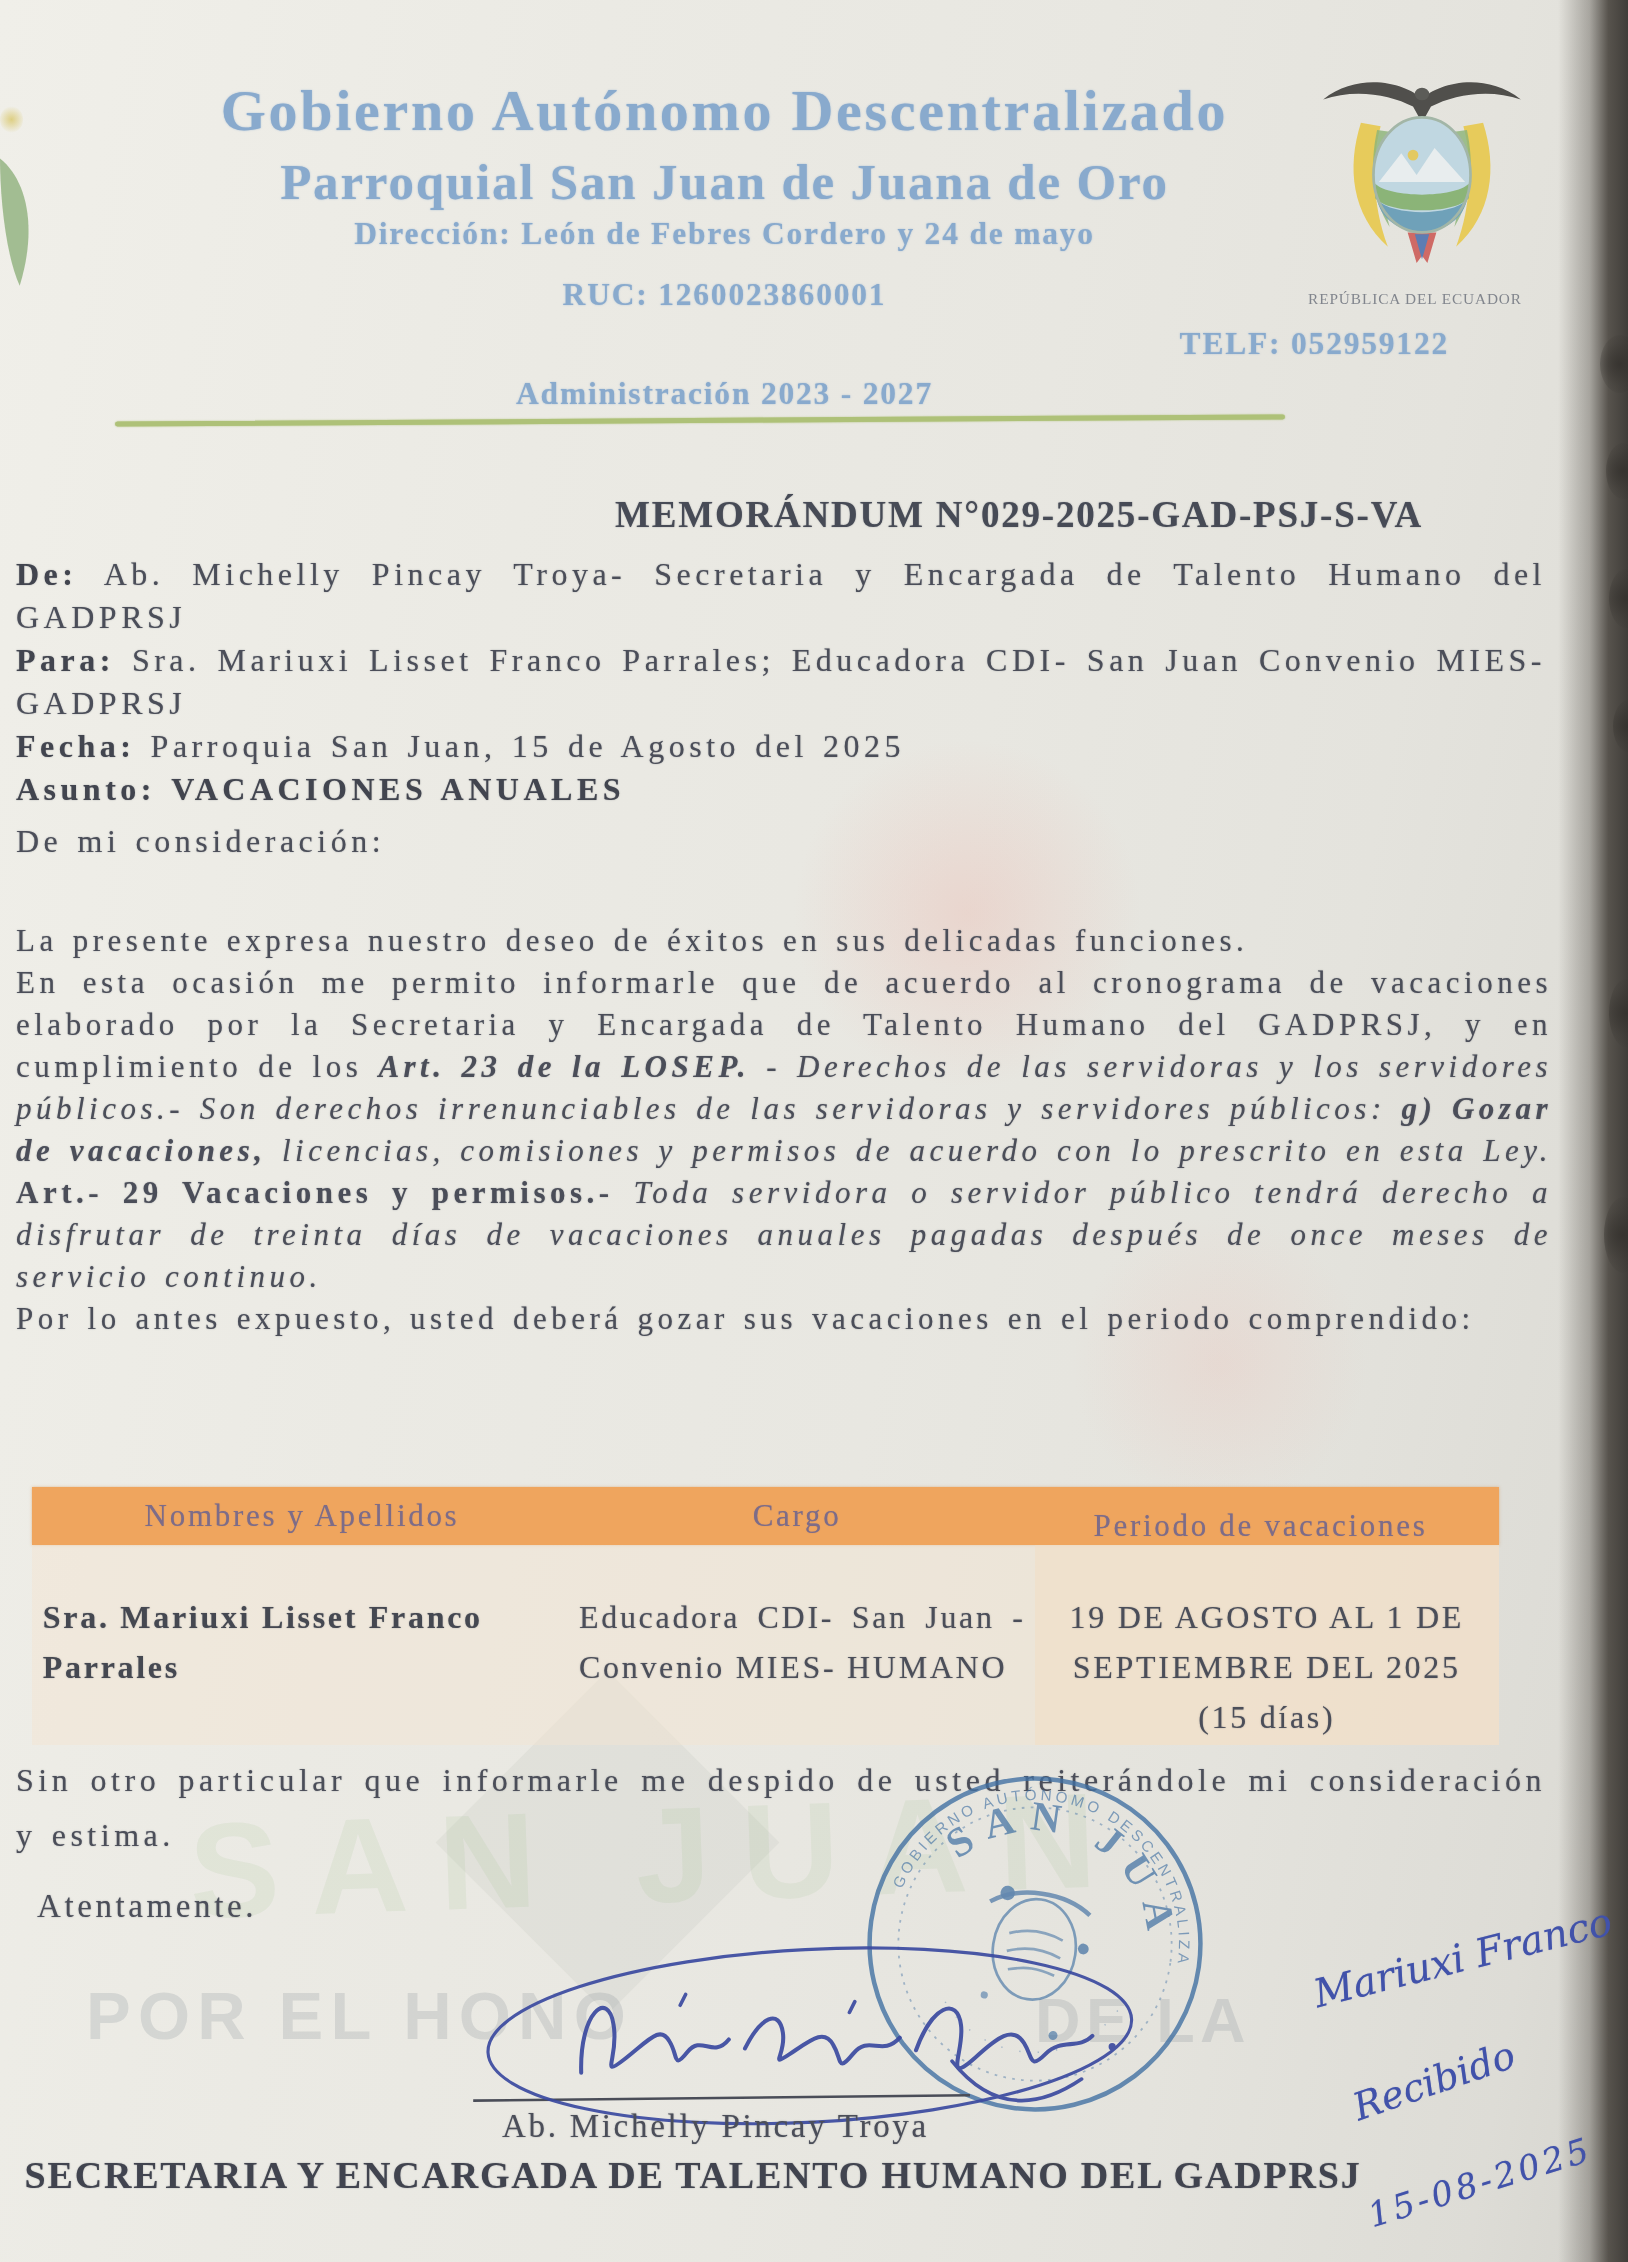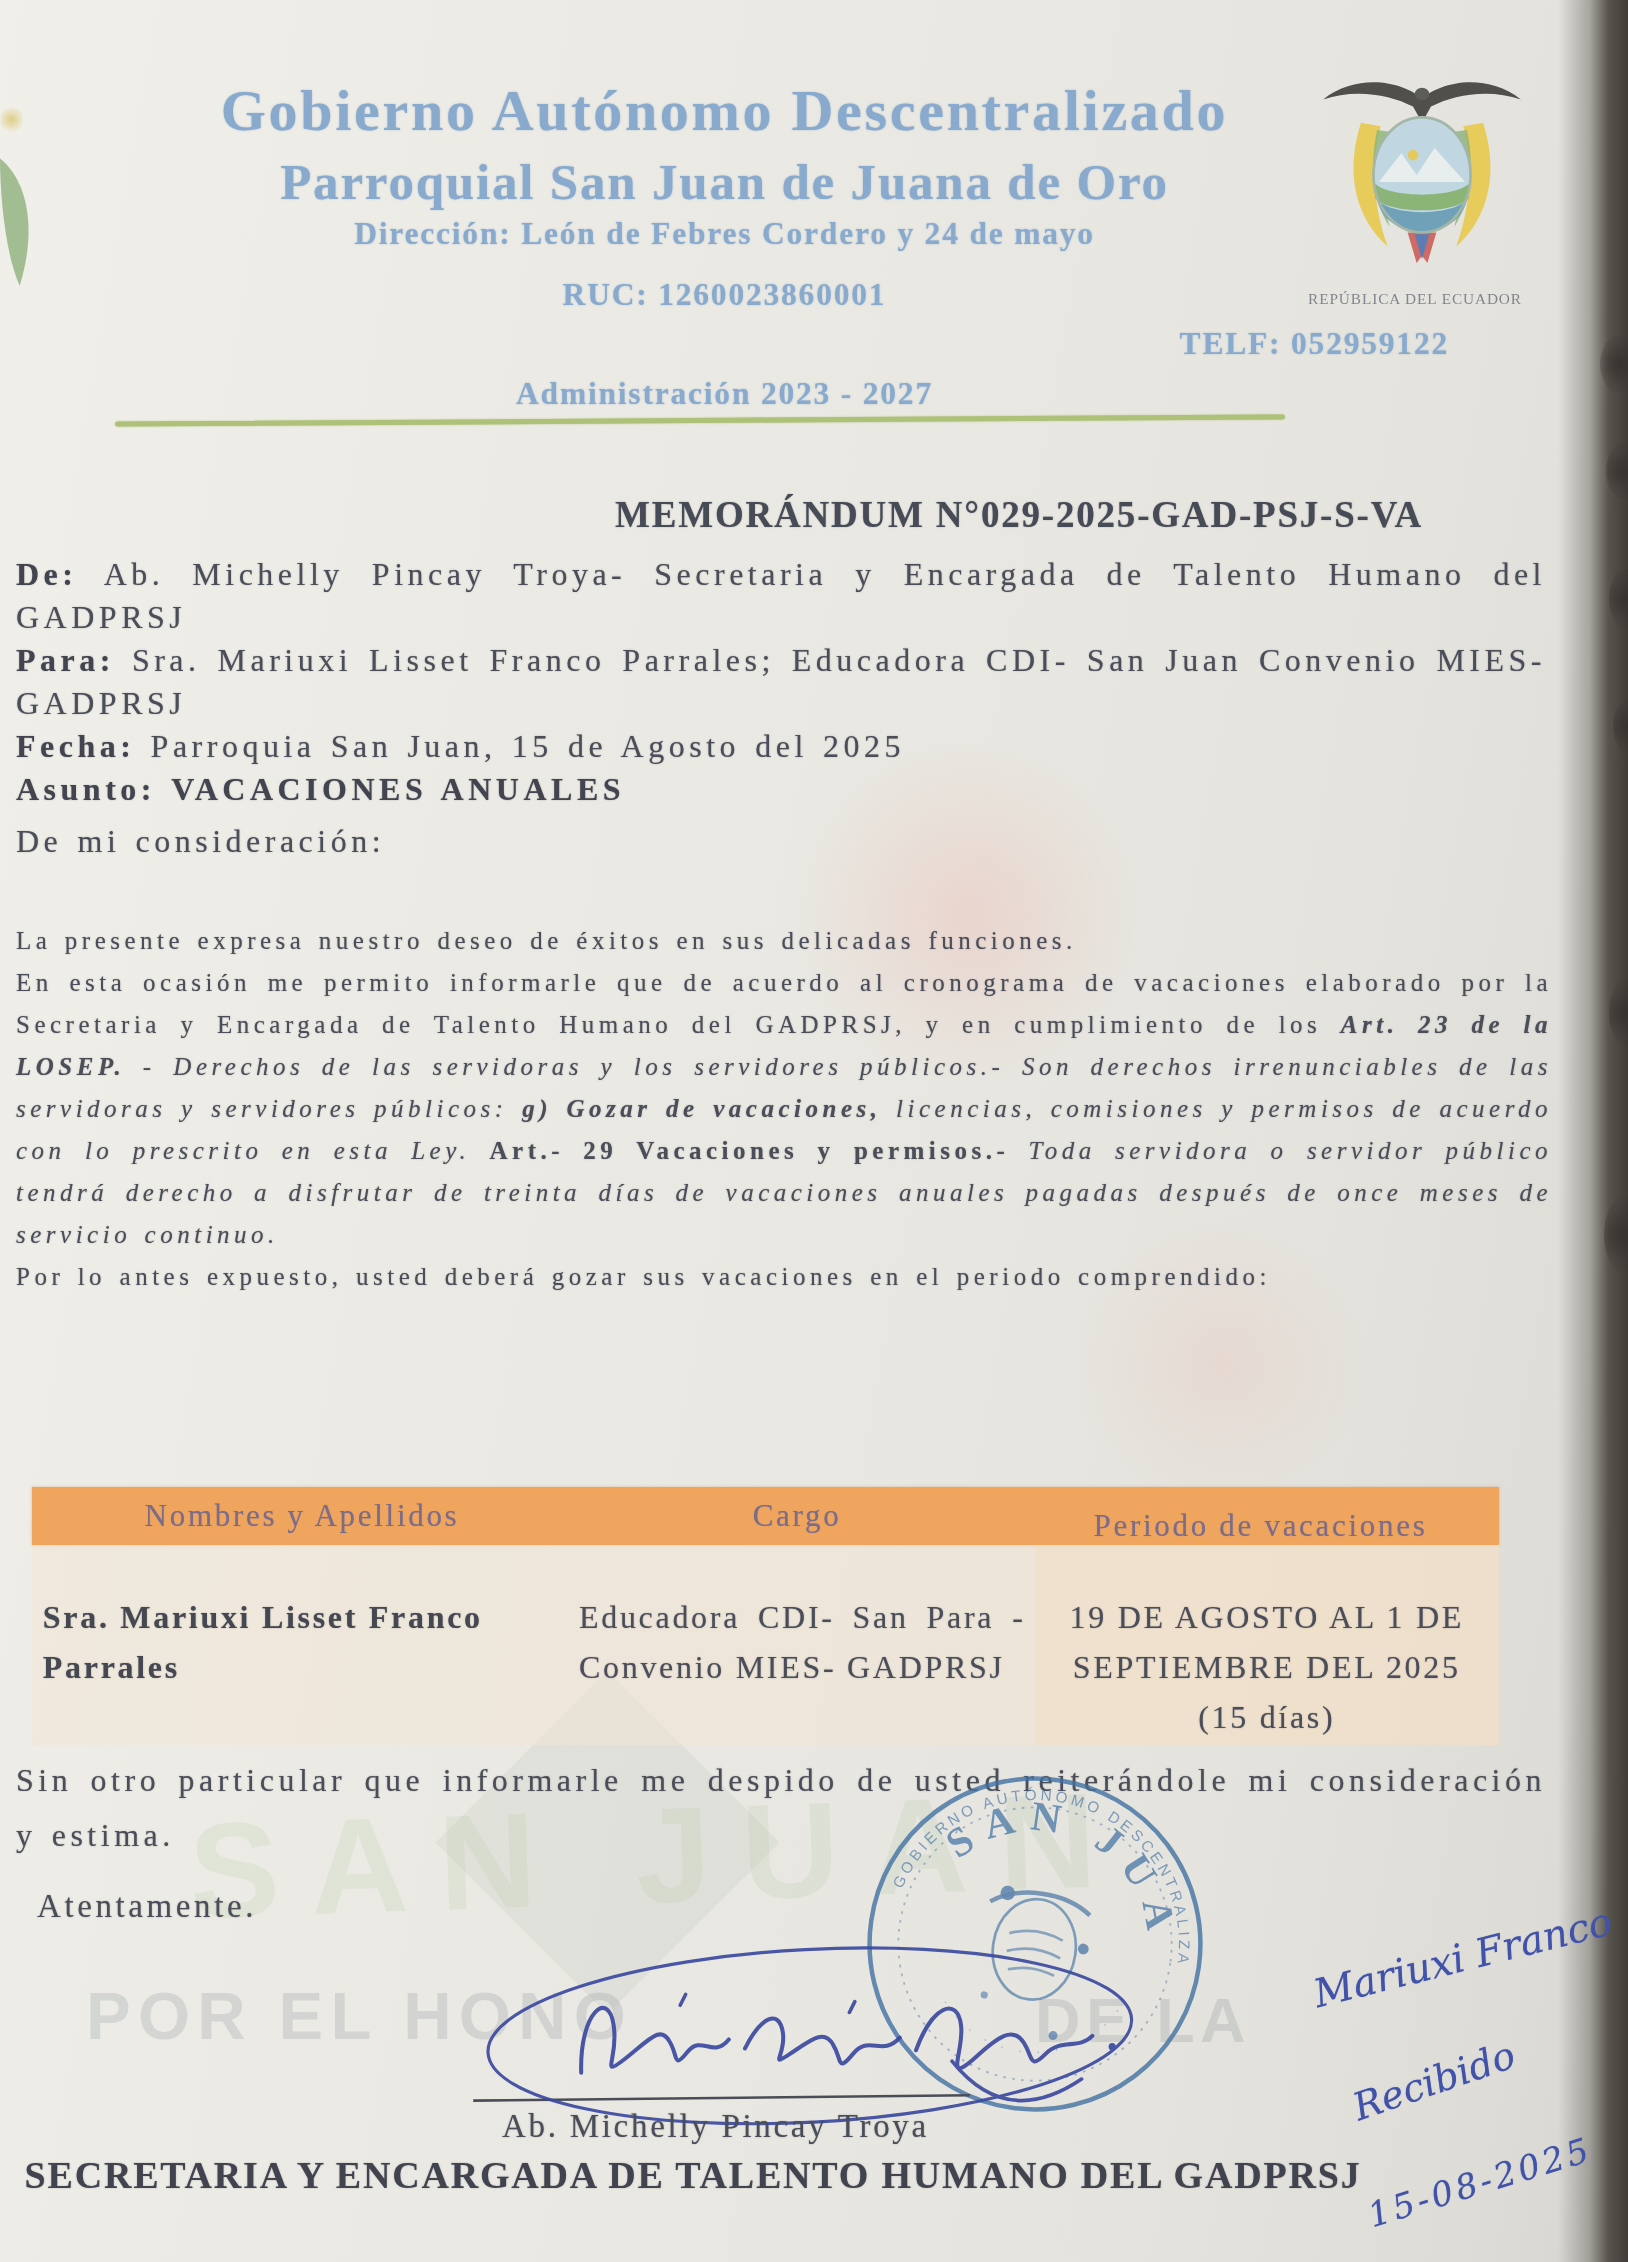--- a/index.html
+++ b/index.html
@@ -23,21 +23,21 @@
   .seal-caption{top:290px;left:1271px;width:288px;text-align:center;font-size:15.3px;
       letter-spacing:0.9px;color:#70757f;opacity:.85;}
   
   .title{top:493px;left:0;width:1391px;text-align:right;font-weight:bold;
       font-size:37px;letter-spacing:1.8px;color:#474b56;margin-left:32px;}
   .meta{top:553px;left:16px;width:1530px;font-size:32px;line-height:43px;
       text-align:justify;letter-spacing:4.5px;word-spacing:2.7px;}
   .meta p{margin:0;}
   .meta .sal{margin-top:9px;}
   .b{font-weight:bold;color:#42454f;}
-  .body-block{top:920px;left:16px;width:1536px;font-size:25px;line-height:42px;
+  .body-block{top:920px;left:16px;width:1536px;font-size:31px;line-height:42px;
       text-align:justify;letter-spacing:4.5px;word-spacing:2.7px;}
   .body-block p{margin:0;}
   .seg-bold{font-weight:bold;}
   .seg-italic{font-style:italic;}
   .seg-bold-italic{font-weight:bold;font-style:italic;}
   
   .tbl-head{top:1487px;left:32px;width:1467px;height:58px;background:#efa55e;
       display:flex;align-items:center;color:#7d6c88;font-size:31px;letter-spacing:2.7px;
       text-shadow:0 0 0.9px rgba(125,108,136,.6);box-shadow:0 0 2.7px rgba(210,140,70,.5);}
   .th{text-align:center;}
@@ -157,21 +157,21 @@
     <p>Por lo antes expuesto, usted deberá gozar sus vacaciones en el periodo comprendido:</p>
   </div>
 
   <div class="abs tbl-head">
     <div class="th th1">Nombres y Apellidos</div>
     <div class="th th2">Cargo</div>
     <div class="th th3">Periodo de vacaciones</div>
   </div>
   <div class="abs tbl-row soft">
     <div class="td td1">Sra. Mariuxi Lisset Franco Parrales</div>
-    <div class="td td2">Educadora CDI- San Para -Convenio MIES- GADPRSJ</div>
+    <div class="td td2">Educadora CDI- San Juan -Convenio MIES- HUMANO</div>
     <div class="td td3">
       <span>19 DE AGOSTO AL 1 DE SEPTIEMBRE DEL 2025</span><br>
       <span>(15 días)</span>
     </div>
   </div>
 
   <div class="abs closing soft">Sin otro particular que informarle me despido de usted reiterándole mi consideración y estima.</div>
   <div class="abs signoff soft">Atentamente.</div>
 
   <svg class="abs stamp-wrap" viewBox="0 0 396 396">

